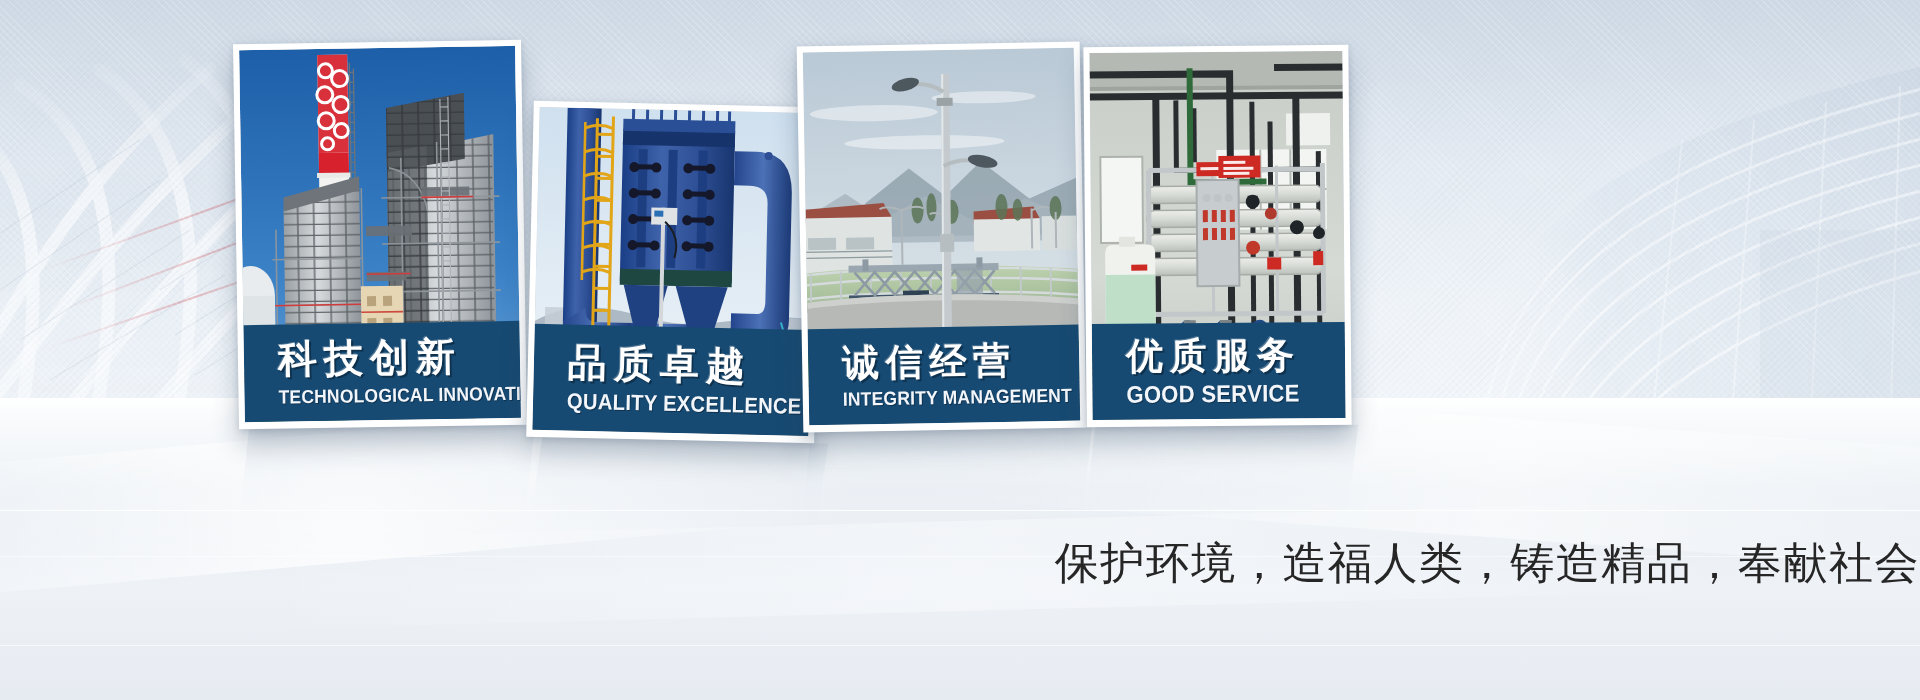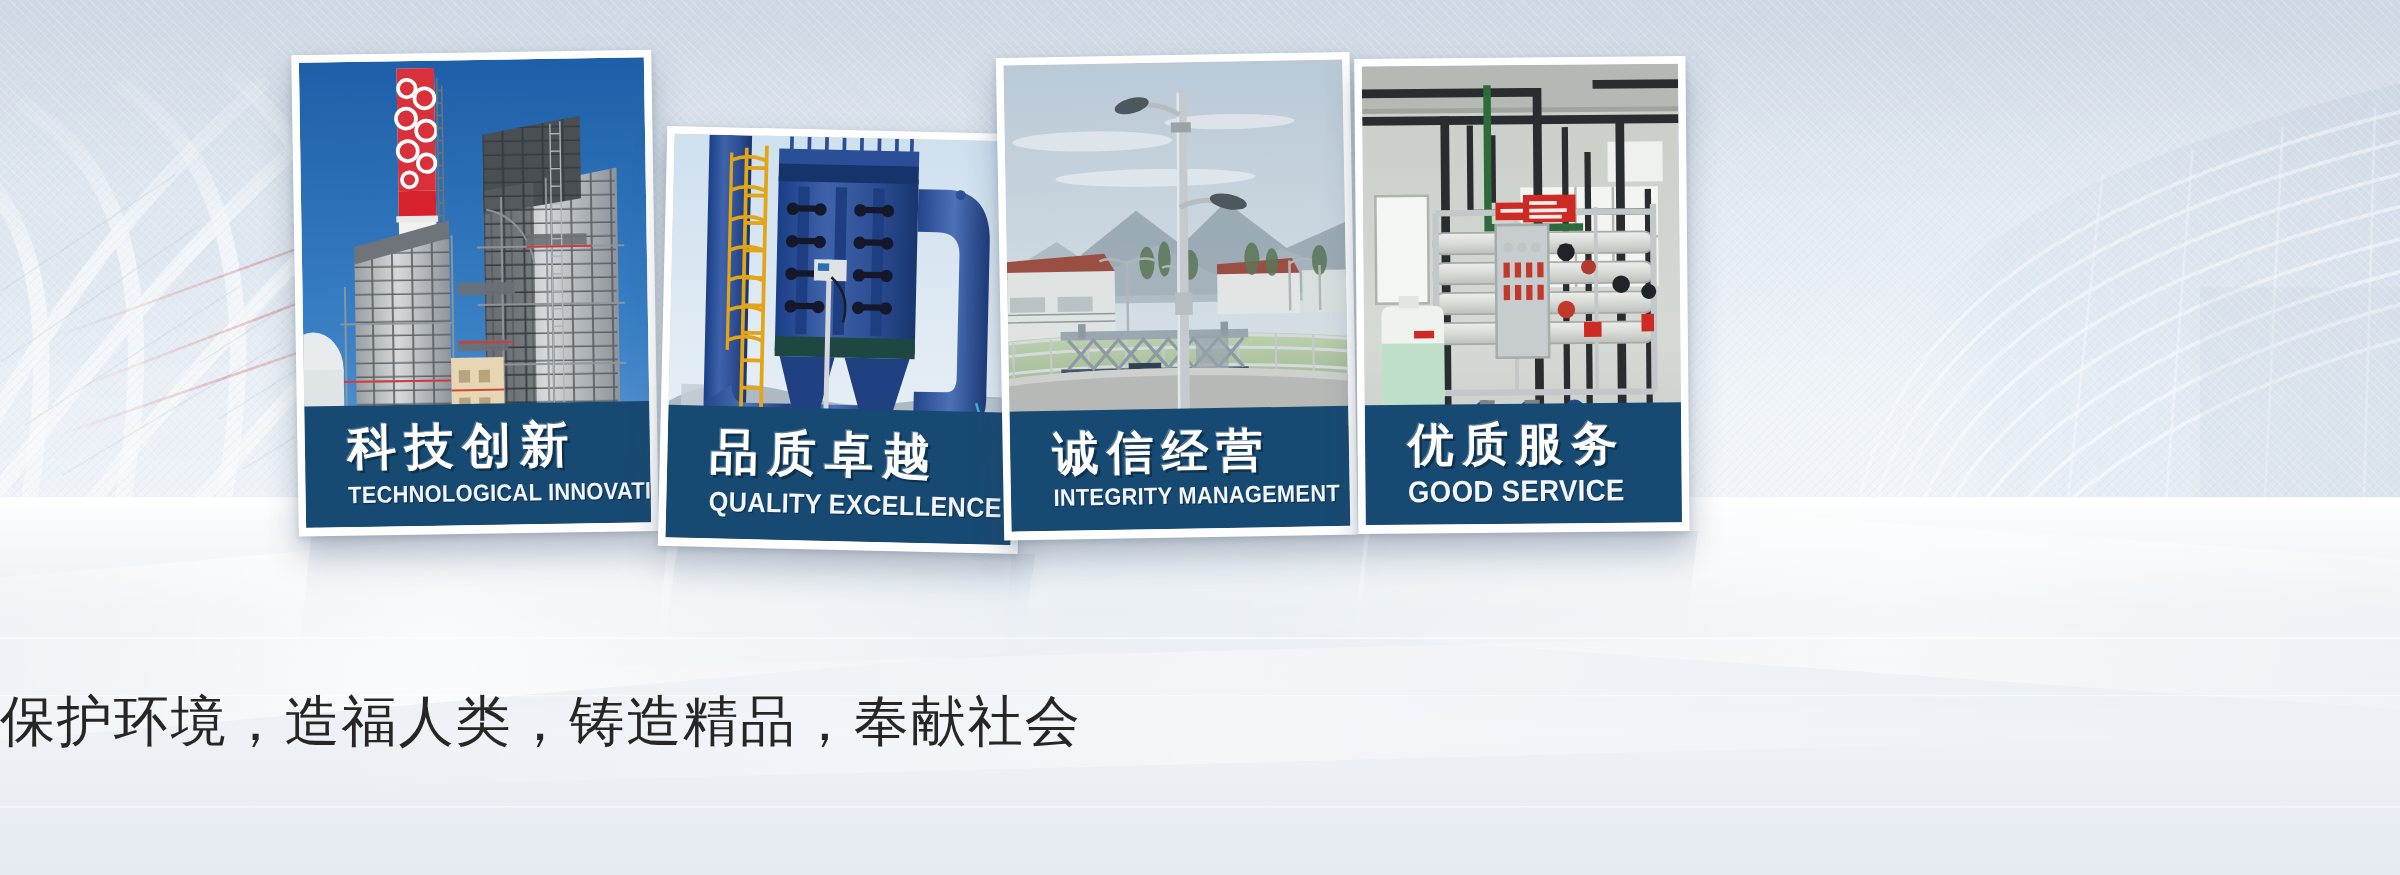--- a/index.html
+++ b/index.html
@@ -77,21 +77,21 @@
     pointer-events:none;
   }
 
   
   .floor-sweep {
     position:absolute; pointer-events:none;
     background:linear-gradient(100deg, rgba(255,255,255,0) 0%, rgba(255,255,255,.75) 48%, rgba(255,255,255,0) 100%);
   }
 
   
-  .cards { position:absolute; left:0; top:0; width:1920px; height:600px;text-decoration:underline; }
+  .cards { position:absolute; left:0; top:0; width:1920px; height:600px; }
 
   .card {
     position:absolute;
     background:#ffffff;
     padding:6px 6px 7px 6px;
     box-shadow:0 14px 26px rgba(45,70,95,.30), 0 2px 6px rgba(45,70,95,.18);
   }
   .card-inner { position:relative; width:100%; height:100%; overflow:hidden; background:#cfd8e0; }
 
   .photo { position:absolute; inset:0; overflow:hidden; }
@@ -136,22 +136,22 @@
   #card-4 .label-en { font-size:24px; letter-spacing:.012em; }
 
   
   .reflection {
     position:absolute; pointer-events:none; opacity:.30;
     background:linear-gradient(180deg, rgba(188,201,214,.9) 0%, rgba(220,229,238,.35) 55%, rgba(235,241,246,0) 100%);
   }
 
   
   .slogan {
-    position:absolute; left:0; top:548px; width:1920px;
-    text-align:left;
+    position:absolute; left:0; top:534px; width:1920px;
+    text-align:right;
     color:#262626;
     font-size:44px;
     letter-spacing:.035em;
     font-family:"DejaVu Sans","Liberation Sans",sans-serif;
     white-space:nowrap;
   }
 </style>
 </head>
 <body>
 

